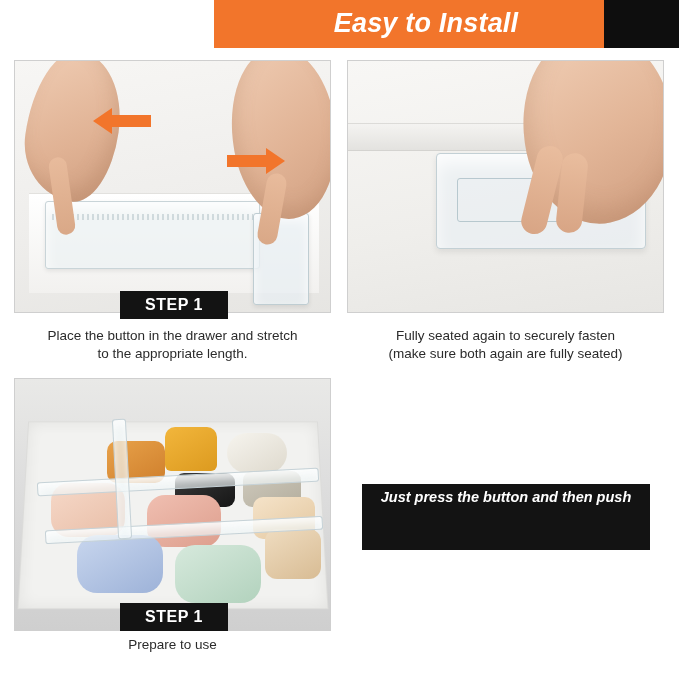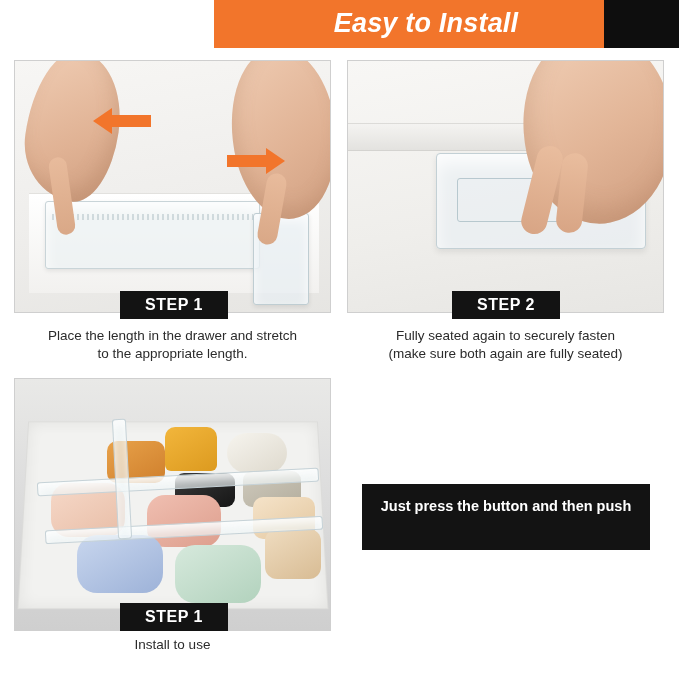--- a/index.html
+++ b/index.html
@@ -306,21 +306,22 @@
   .wnu-box {
     position: absolute;
     left: 362px; top: 484px;
     width: 288px; height: 66px;
     background: #131313;
     color: #ffffff;
     font-size: 14.5px;
     font-weight: bold;
     line-height: 22px;
     text-align: center;
-    padding-top: 11px;
+    padding-top: 2px;
+    font-style: italic;
   }
 </style>
 </head>
 <body>
 
 <div class="page">
 
   <div class="header">
     <div class="header-left-white"></div>
     <div class="header-orange"></div>
@@ -338,38 +339,37 @@
       <div class="hand s1-hand-l"></div>
       <div class="s1-finger-l"></div>
       <div class="hand s1-hand-r"></div>
       <div class="s1-finger-r"></div>
       <div class="arrow arrow-left" id="s1-arrow-1"></div>
       <div class="arrow arrow-right" id="s1-arrow-2"></div>
     </div>
   </div>
   <div class="step-label" id="label-step1">STEP 1</div>
   <div class="caption" id="caption-step1">
-    <div>Place the length in the drawer and stretch</div>
+    <div>Place the button in the drawer and stretch</div>
     <div>to the appropriate length.</div>
   </div>
 
   <div class="panel" id="panel-step2">
     <div class="photo">
       <div class="s2-bg"></div>
       <div class="s2-rail"></div>
       <div class="s2-panel">
         <div class="s2-panel-inner"></div>
         <div class="s2-button"></div>
       </div>
       <div class="s2-hand"></div>
       <div class="s2-finger" id="s2-f1"></div>
       <div class="s2-finger" id="s2-f2"></div>
     </div>
   </div>
-  <div class="step-label" id="label-step2">STEP 2</div>
   <div class="caption" id="caption-step2">
     <div>Fully seated again to securely fasten</div>
     <div>(make sure both again are fully seated)</div>
   </div>
 
   <div class="panel" id="panel-step3">
     <div class="photo">
       <div class="s3-bg"></div>
       <div class="s3-drawer"></div>
       <div class="cloth" id="c-orange"></div>
@@ -383,20 +383,20 @@
       <div class="cloth" id="c-blue"></div>
       <div class="cloth" id="c-mint"></div>
       <div class="cloth" id="c-tan"></div>
       <div class="s3-div" id="s3-d1"></div>
       <div class="s3-div" id="s3-d2"></div>
       <div class="s3-div" id="s3-d3"></div>
     </div>
   </div>
   <div class="step-label" id="label-step3">STEP 1</div>
   <div class="caption" id="caption-step3">
-    <div>Install to use</div>
+    <div>Prepare to use</div>
   </div>
 
   <div class="wnu-box">
     <div>Just press the button and then push</div>
   </div>
 
 </div>
 
 </body></html>

